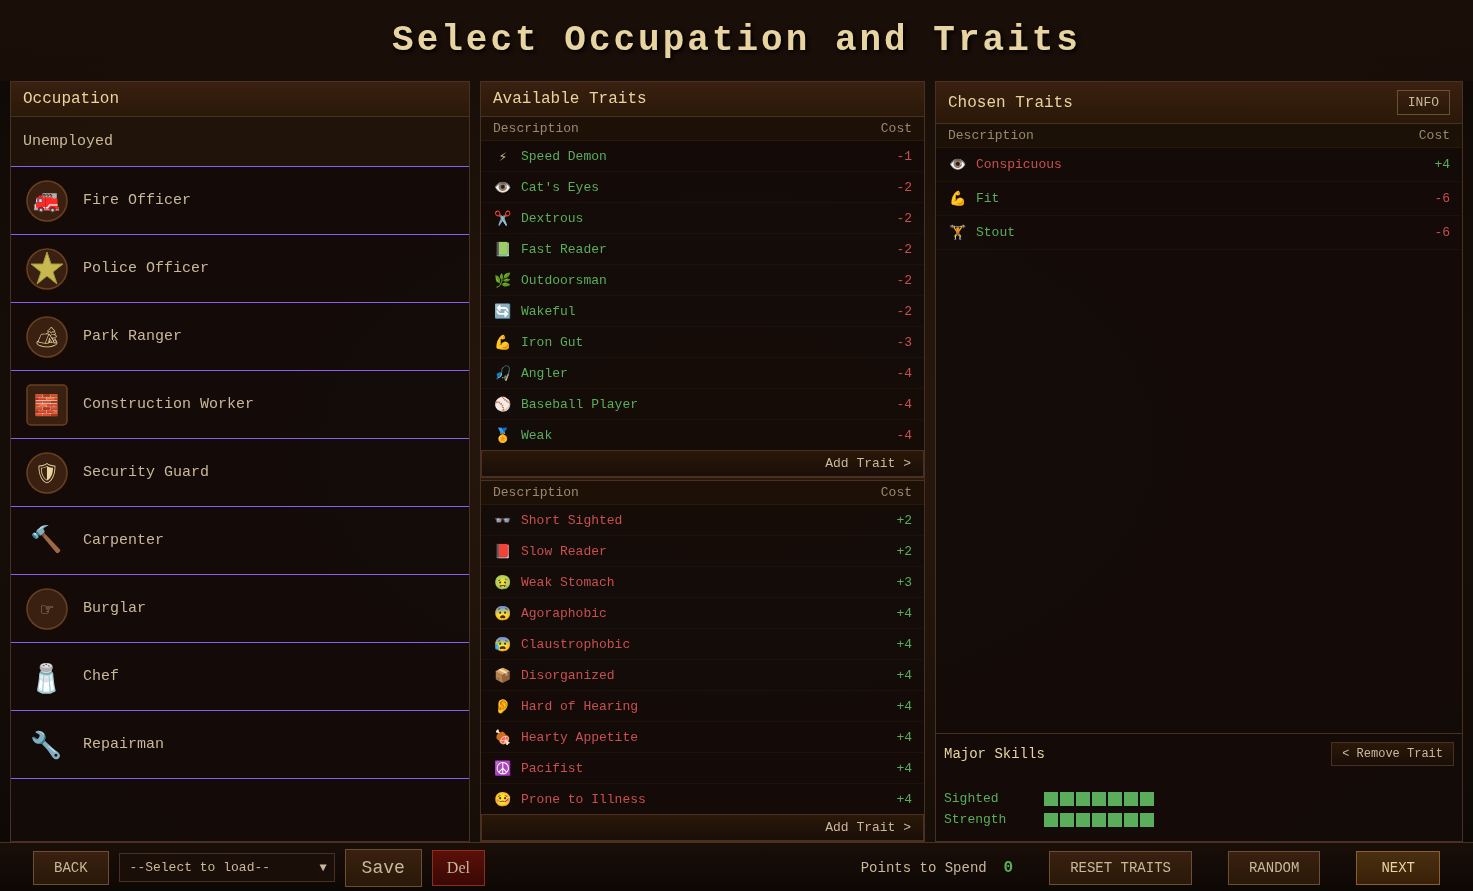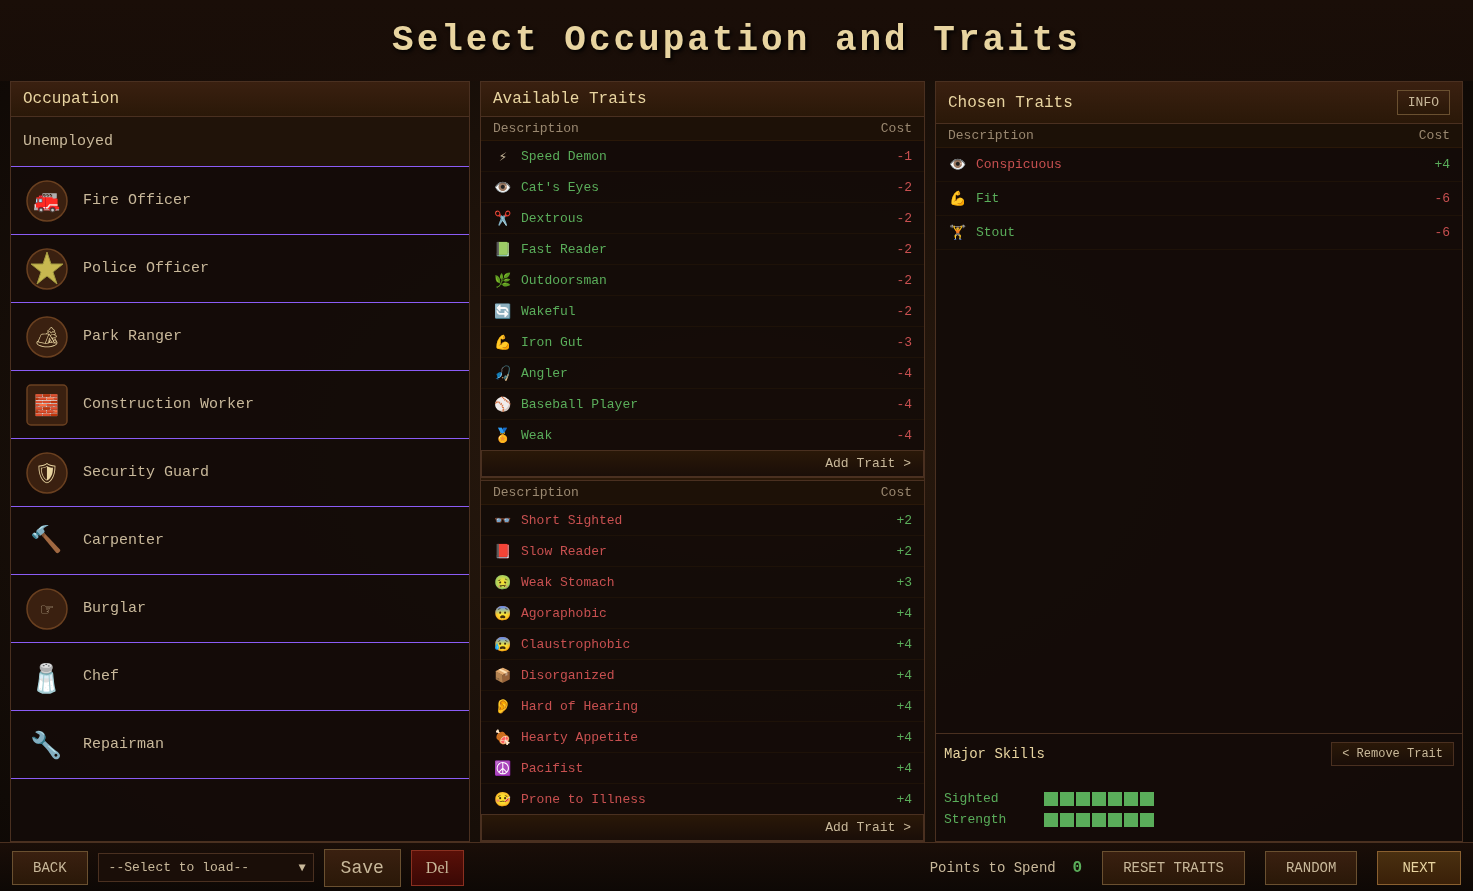--- a/index.html
+++ b/index.html
@@ -287,21 +287,21 @@
 
     
     .bottom-bar {
       position: relative;
       z-index: 10;
       height: 50px;
       background: linear-gradient(180deg, #1a0e08 0%, #0d0805 100%);
       border-top: 1px solid #4a3020;
       display: flex;
       align-items: center;
-      padding: 0 12px;
+      padding: 0 33px;
       gap: 10px;
     }
     .back-btn {
       background: linear-gradient(180deg, #3a2010 0%, #2a1808 100%);
       border: 1px solid #6a5030;
       color: #c8b89a;
       padding: 8px 20px;
       cursor: pointer;
       font-family: 'Courier New', monospace;
       font-size: 14px;
@@ -332,21 +332,21 @@
       color: #c8b89a;
       padding: 8px 14px;
       cursor: pointer;
       font-family: Liberation Serif, serif;
       font-size: 16px;
     }
     .bottom-right {
       margin-left: auto;
       display: flex;
       align-items: center;
-      gap: 20px;
+      gap: 36px;
     }
     .points-label {
       font-size: 14px;
       color: #c8b89a;
     }
     .points-value {
       color: #5aad5a;
       font-size: 16px;
       font-weight: bold;
     }

